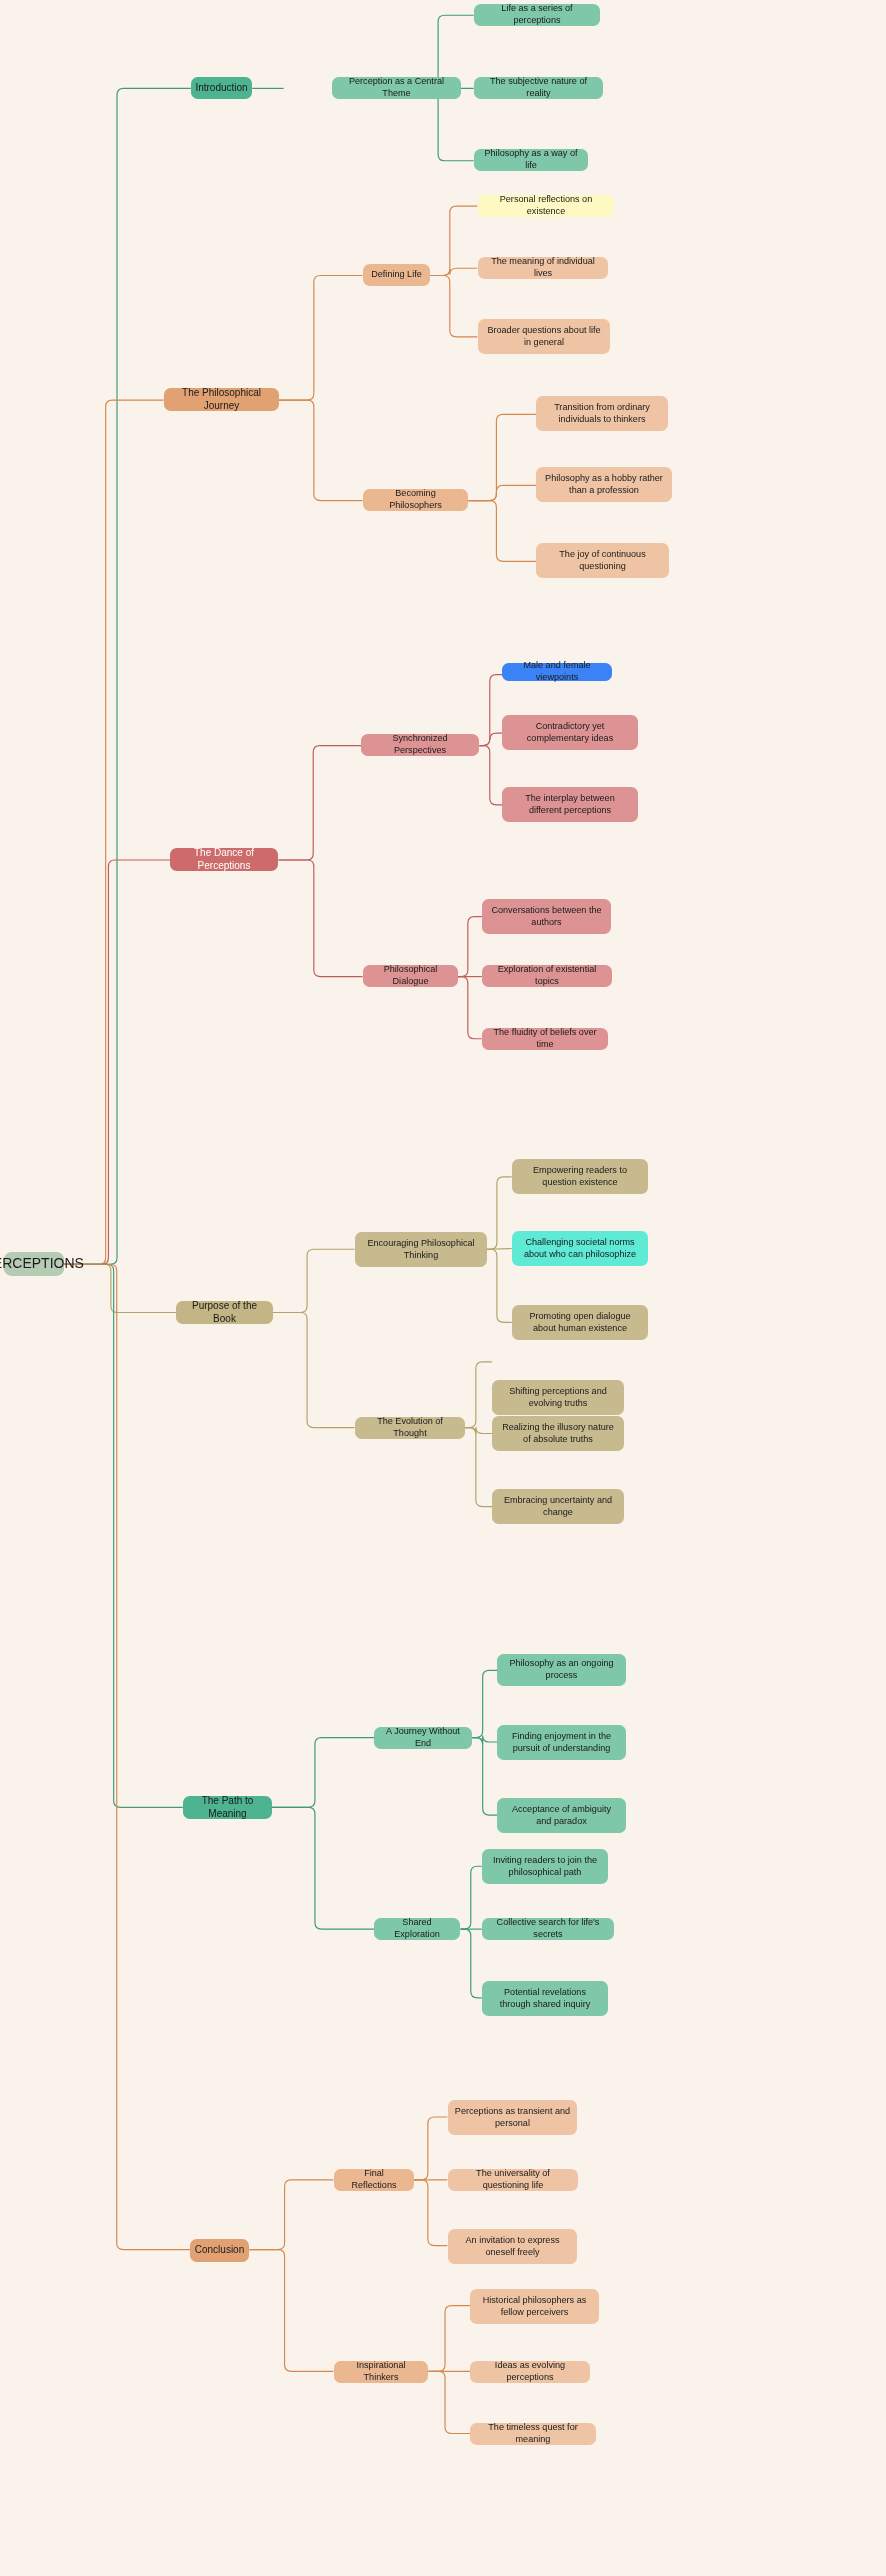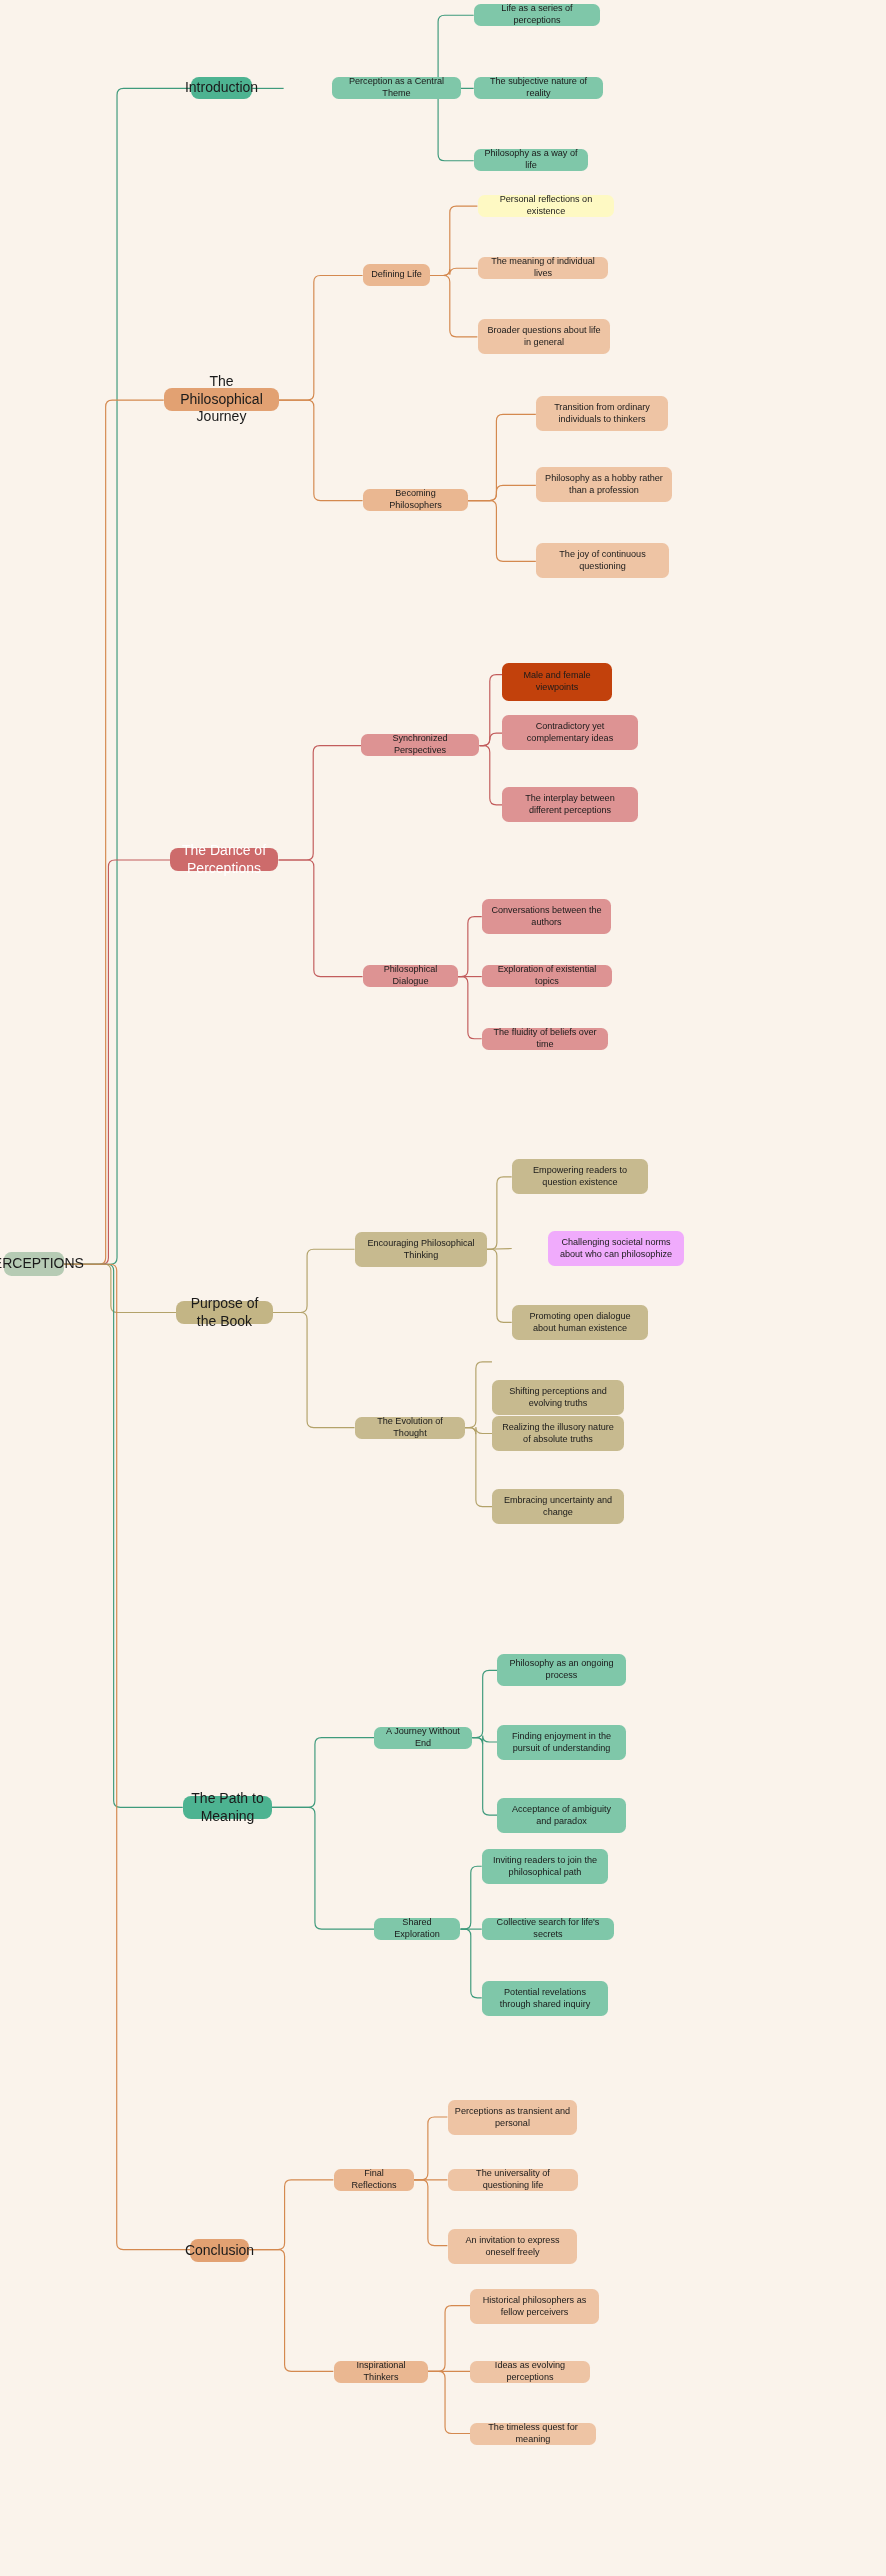--- a/index.html
+++ b/index.html
@@ -20,21 +20,21 @@
     border-radius:6.6px;
     color:#1a1a1a;
     line-height:1.28;
     padding:2.9px 6.6px;
   }
   .root{
     background:#b6cbb4;
     font-size:14px;
     border-radius:7.3px;
   }
-  .lvl1{ font-size:14px;border-radius:8px; }
+  .lvl1{ font-size:10px; }
   .lvl1.white{ color:#ffffff; }
   .lvl2{ font-size:9.1px; }
   .lvl3{ font-size:9.1px; }
 </style>
 </head>
 <body>
 
 <div id="stage">
   <svg id="links" viewBox="0 0 1212 3522" width="886" height="2576">
       <path d="M 87 1728.5 L 151.07999999999998 1728.5 Q 160.07999999999998 1728.5 160.07999999999998 1719.5 L 160.07999999999998 129 Q 160.07999999999998 120 169.07999999999998 120 L 261 120" fill="none" stroke="#3e9a7c" stroke-width="1.6"></path>
@@ -133,21 +133,21 @@
       </div>
       <div class="node lvl3" style="left: 536px; top: 543px; width: 133px; height: 35px; background: rgb(238, 196, 164);">
         <span>The joy of continuous questioning</span>
       </div>
       <div class="node lvl1 white" style="left: 170px; top: 848px; width: 108px; height: 23px; background: rgb(205, 107, 107);">
         <span>The Dance of Perceptions</span>
       </div>
       <div class="node lvl2" style="left: 361px; top: 734px; width: 118px; height: 22px; background: rgb(221, 147, 147);">
         <span>Synchronized Perspectives</span>
       </div>
-      <div class="node lvl3" style="left: 502px; top: 663px; width: 110px; height: 38px; background: #c2410c;">
+      <div class="node lvl3" style="left: 502px; top: 663px; width: 110px; height: 18px; background: #3b82f6;">
         <span>Male and female viewpoints</span>
       </div>
       <div class="node lvl3" style="left: 502px; top: 715px; width: 136px; height: 35px; background: rgb(221, 147, 147);">
         <span>Contradictory yet complementary ideas</span>
       </div>
       <div class="node lvl3" style="left: 502px; top: 787px; width: 136px; height: 35px; background: rgb(221, 147, 147);">
         <span>The interplay between different perceptions</span>
       </div>
       <div class="node lvl2" style="left: 363px; top: 965px; width: 95px; height: 22px; background: rgb(221, 147, 147);">
         <span>Philosophical Dialogue</span>
@@ -163,21 +163,21 @@
       </div>
       <div class="node lvl1" style="left: 176px; top: 1301px; width: 97px; height: 23px; background: rgb(195, 181, 133);">
         <span>Purpose of the Book</span>
       </div>
       <div class="node lvl2" style="left: 355px; top: 1232px; width: 132px; height: 35px; background: rgb(199, 186, 143);">
         <span>Encouraging Philosophical Thinking</span>
       </div>
       <div class="node lvl3" style="left: 512px; top: 1159px; width: 136px; height: 35px; background: rgb(199, 186, 143);">
         <span>Empowering readers to question existence</span>
       </div>
-      <div class="node lvl3" style="left: 512px; top: 1231px; width: 136px; height: 35px; background: #f0abfc; margin-left: 36px;">
+      <div class="node lvl3" style="left: 512px; top: 1231px; width: 136px; height: 35px; background: #5eead4;">
         <span>Challenging societal norms about who can philosophize</span>
       </div>
       <div class="node lvl3" style="left: 512px; top: 1305px; width: 136px; height: 35px; background: rgb(199, 186, 143);">
         <span>Promoting open dialogue about human existence</span>
       </div>
       <div class="node lvl2" style="left: 355px; top: 1417px; width: 110px; height: 22px; background: rgb(199, 186, 143);">
         <span>The Evolution of Thought</span>
       </div>
       <div class="node lvl3" style="left: 492px; top: 1344px; width: 132px; height: 35px; background: rgb(199, 186, 143); margin-top: 36px;">
         <span>Shifting perceptions and evolving truths</span>

